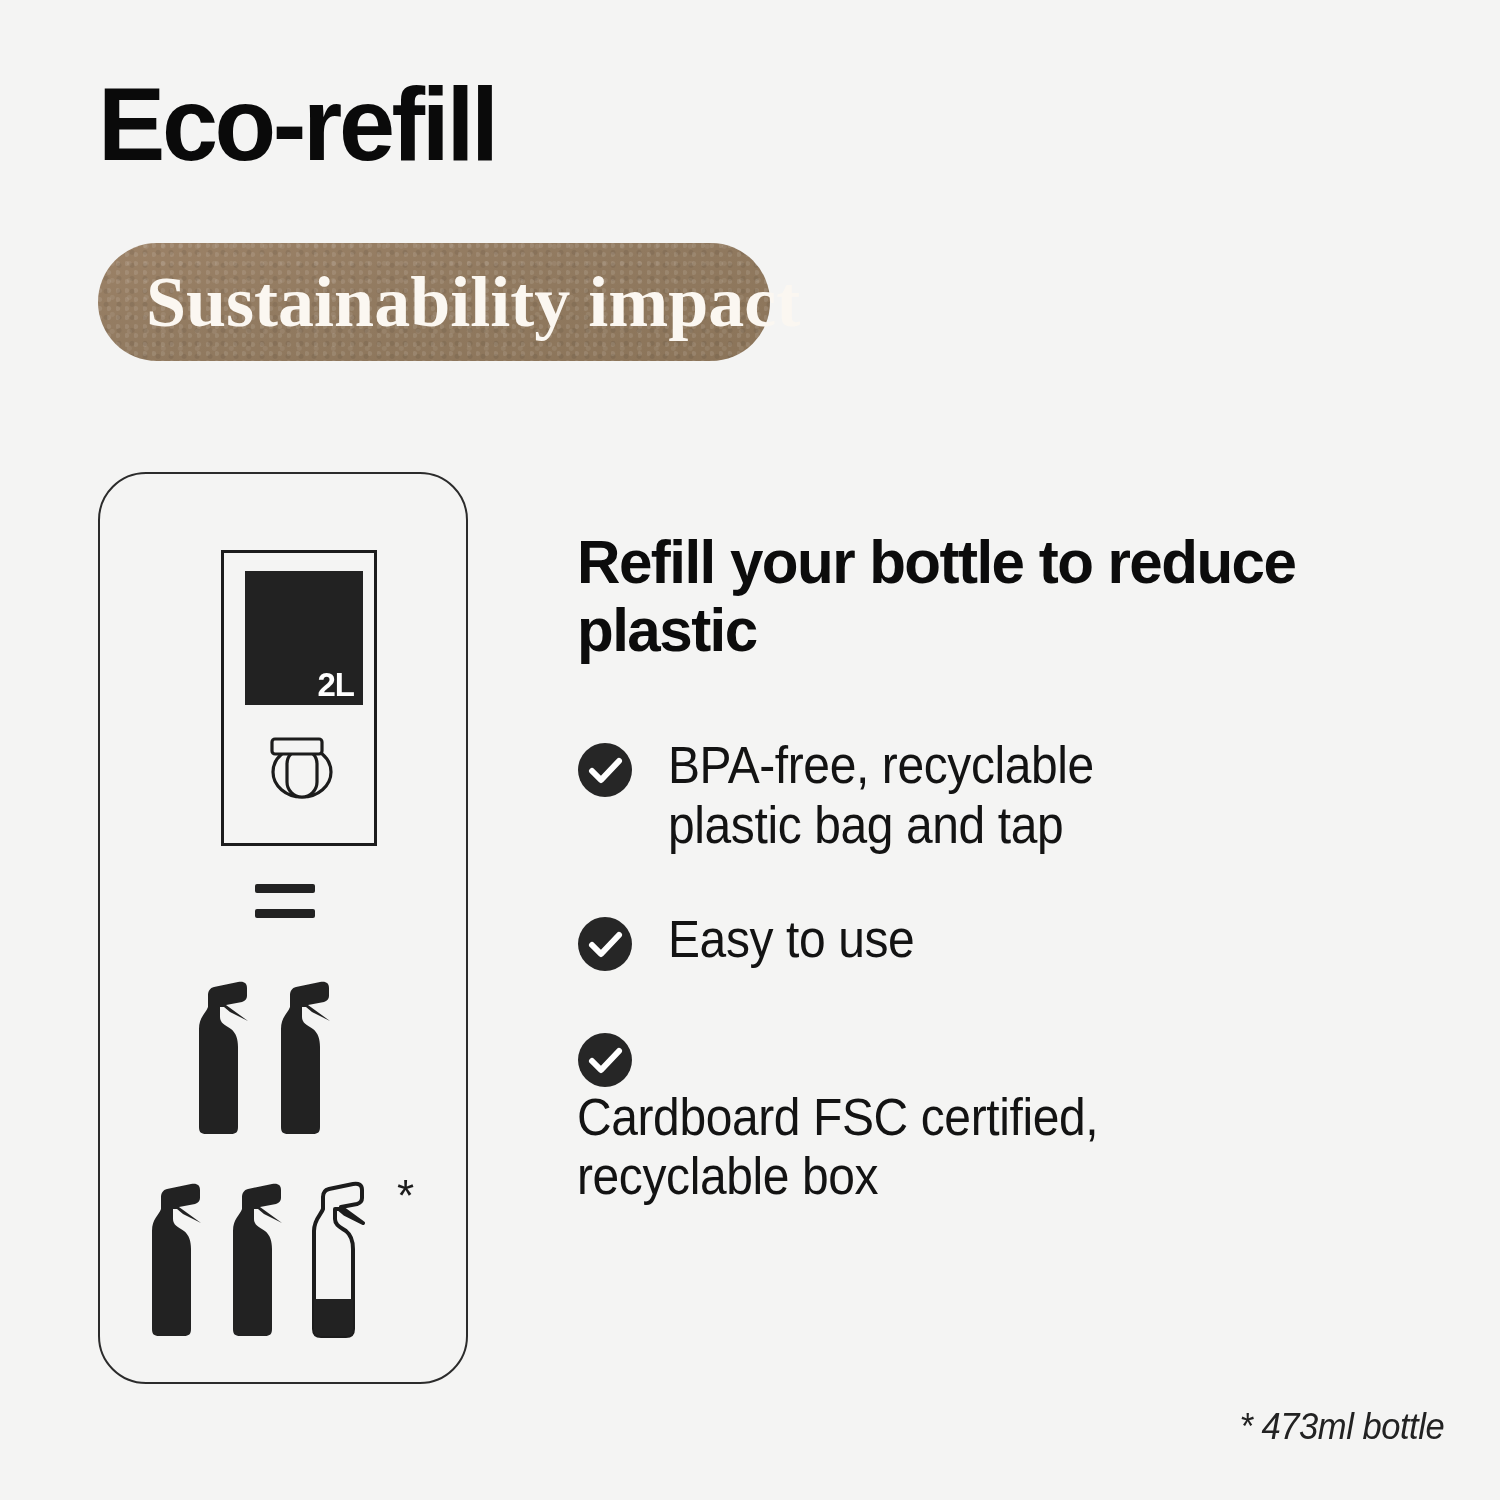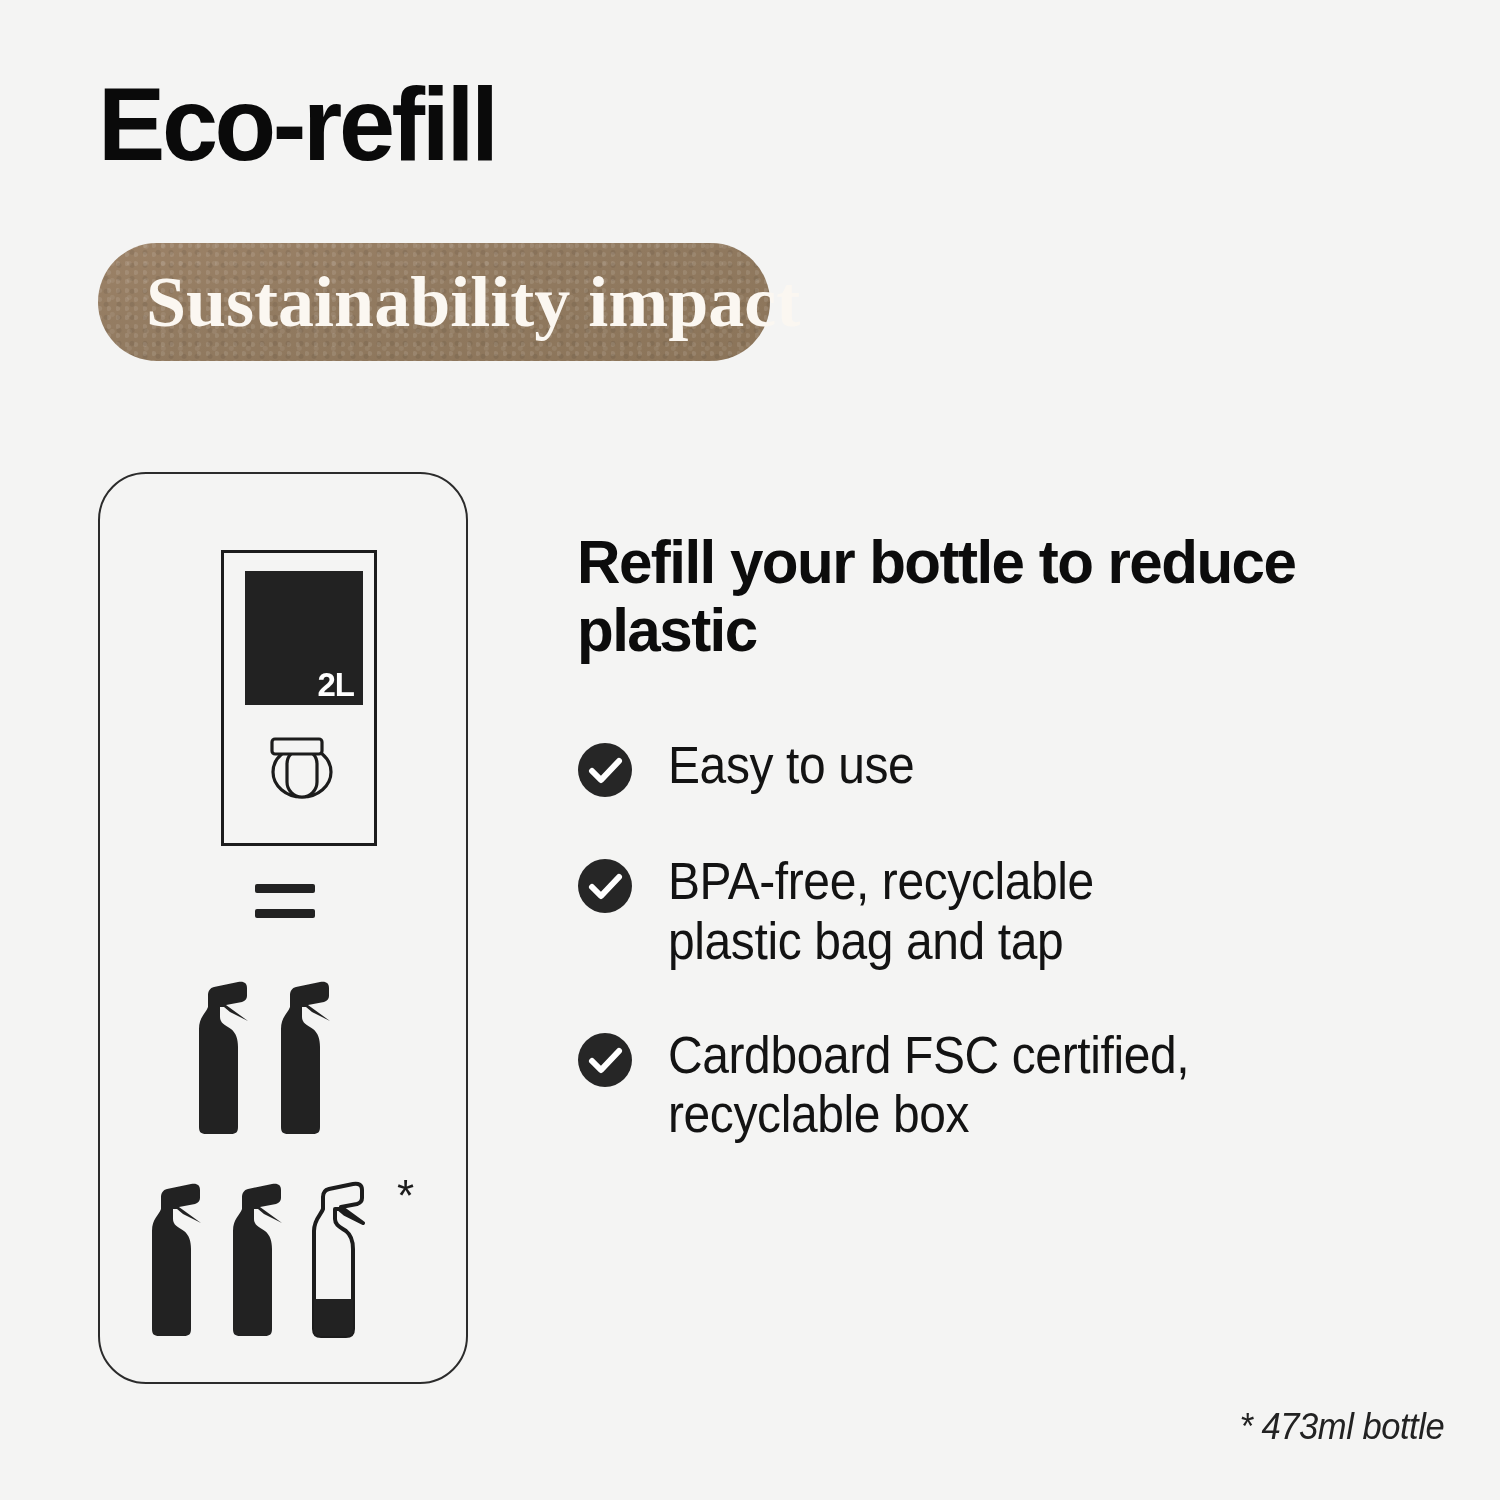--- a/index.html
+++ b/index.html
@@ -186,21 +186,21 @@
     list-style: none;
     margin: 0;
     padding: 0;
     margin-top: 72px;
   }
   .feature-item {
     display: flex;
     align-items: flex-start;
     margin-bottom: 54px;
   }
-  .feature-item:last-child { margin-bottom: 0; }
+  .feature-item:last-child { margin-bottom: 0; flex-direction: column; }
 
   .check-icon {
     flex: 0 0 auto;
     width: 56px;
     height: 56px;
     margin-right: 35px;
     margin-top: 6px;
   }
   .feature-text {
     font-size: 51px;
@@ -291,32 +291,32 @@
     <h2 class="content-heading">Refill your bottle to reduce plastic</h2>
 
     <ul class="feature-list">
       <li class="feature-item">
         <span class="check-icon">
           <svg viewBox="0 0 56 56" width="56" height="56" aria-hidden="true">
             <circle cx="28" cy="28" r="27" fill="#262626"></circle>
             <path d="M15 29 L24 38 L42 19" fill="none" stroke="#ffffff" stroke-width="6" stroke-linecap="round" stroke-linejoin="round"></path>
           </svg>
         </span>
-        <span class="feature-text">Easy to use</span>
+        <span class="feature-text">BPA-free, recyclable
+plastic bag and tap</span>
       </li>
 
       <li class="feature-item">
         <span class="check-icon">
           <svg viewBox="0 0 56 56" width="56" height="56" aria-hidden="true">
             <circle cx="28" cy="28" r="27" fill="#262626"></circle>
             <path d="M15 29 L24 38 L42 19" fill="none" stroke="#ffffff" stroke-width="6" stroke-linecap="round" stroke-linejoin="round"></path>
           </svg>
         </span>
-        <span class="feature-text">BPA-free, recyclable
-plastic bag and tap</span>
+        <span class="feature-text">Easy to use</span>
       </li>
 
       <li class="feature-item">
         <span class="check-icon">
           <svg viewBox="0 0 56 56" width="56" height="56" aria-hidden="true">
             <circle cx="28" cy="28" r="27" fill="#262626"></circle>
             <path d="M15 29 L24 38 L42 19" fill="none" stroke="#ffffff" stroke-width="6" stroke-linecap="round" stroke-linejoin="round"></path>
           </svg>
         </span>
         <span class="feature-text">Cardboard FSC certified,

